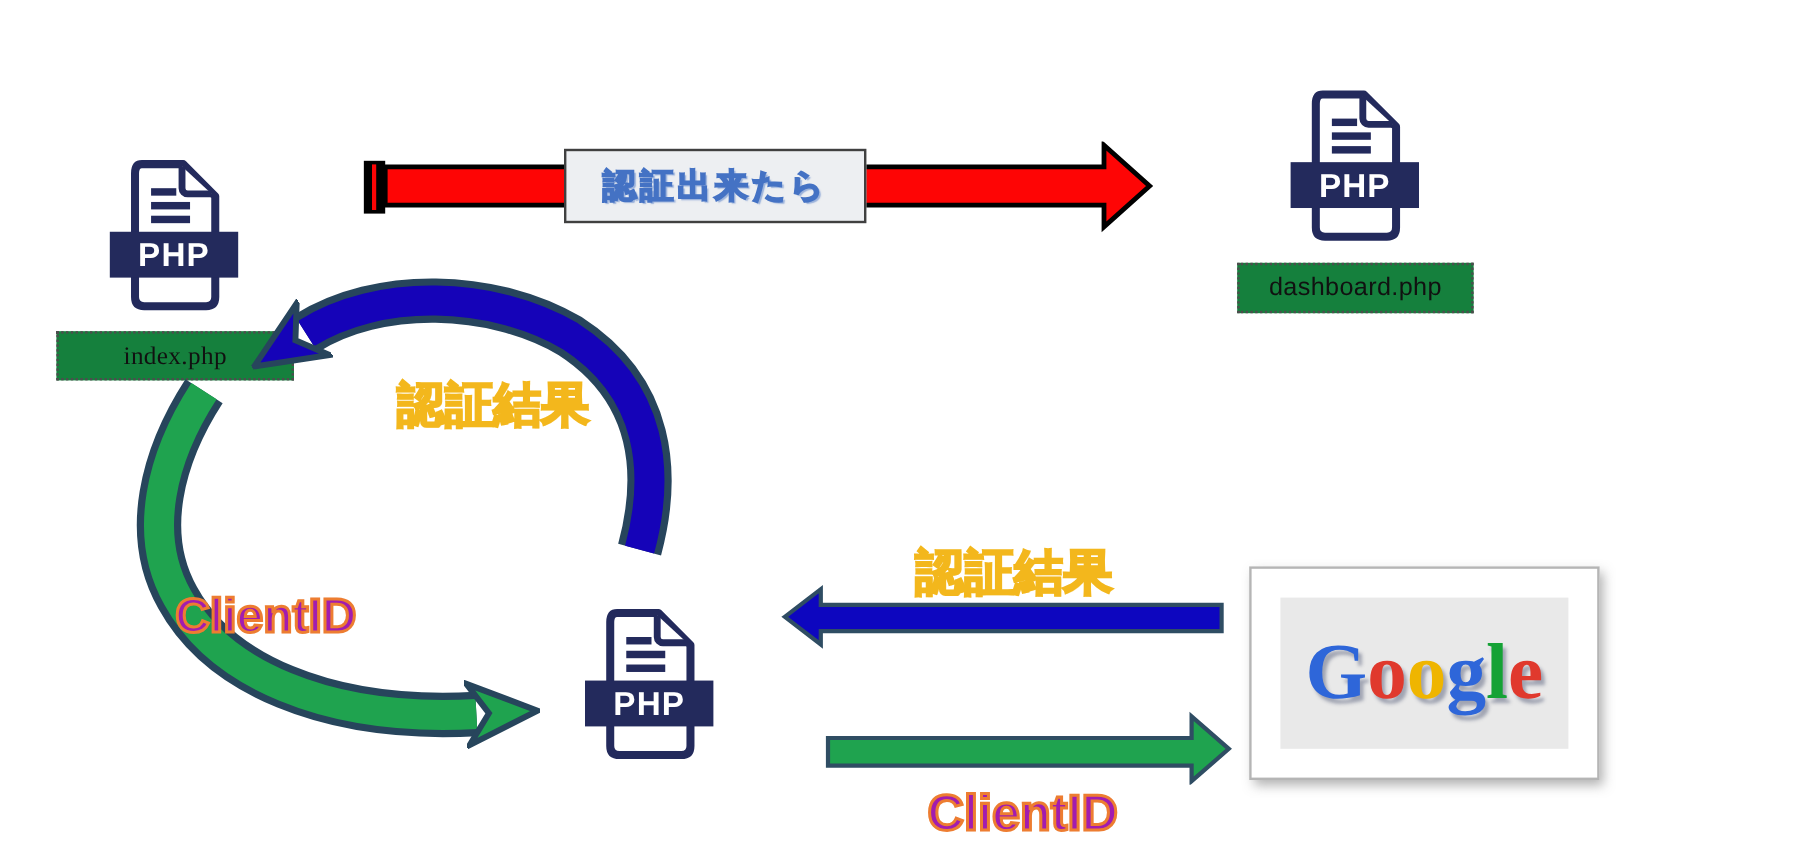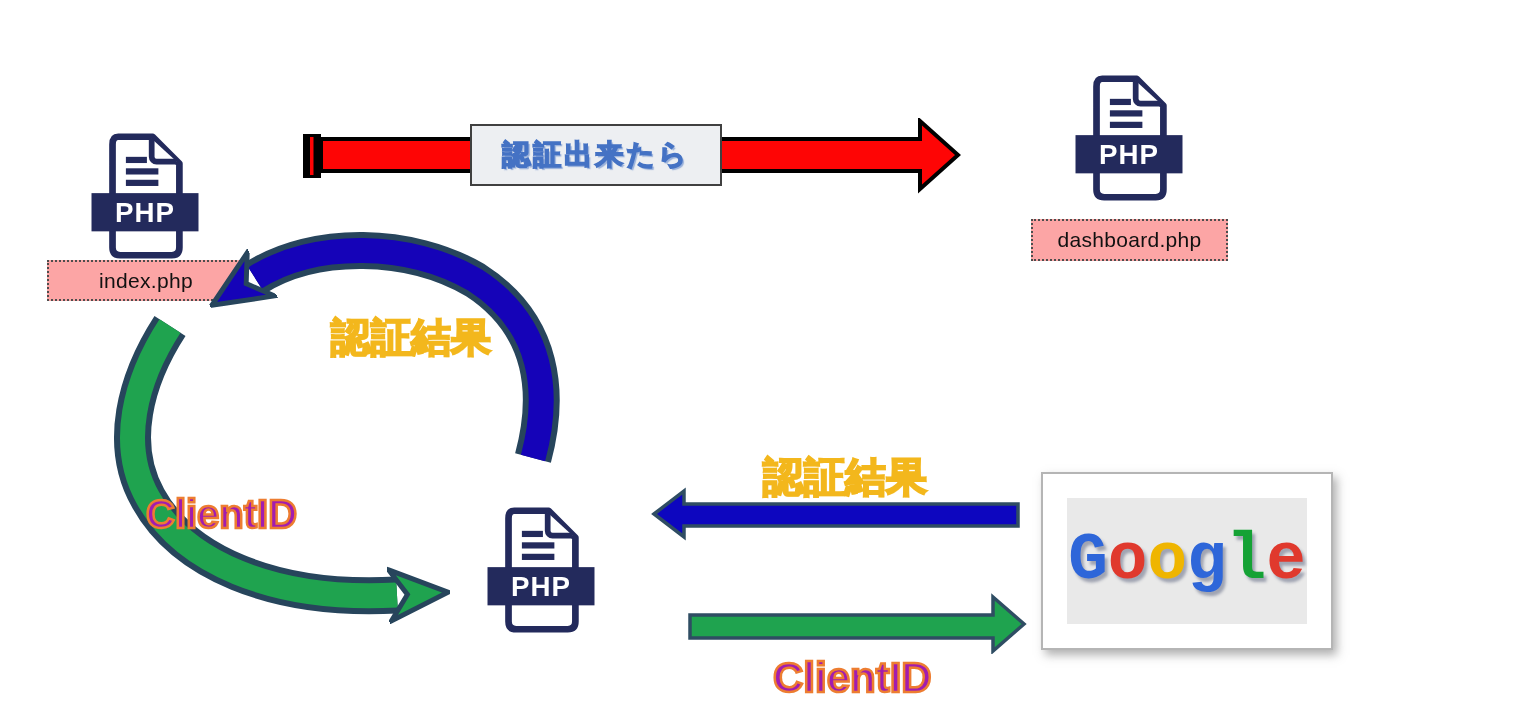--- a/index.html
+++ b/index.html
@@ -5,21 +5,21 @@
   html,body{margin:0;padding:0;background:#fff;}
   #canvas{
     position:relative;width:1513px;height:721px;background:#ffffff;overflow:hidden;
     font-family:"Liberation Sans","DejaVu Sans",sans-serif;
   }
   
   .php-icon{position:absolute;z-index:1;text-align:center;}
   .php-icon svg{display:block;}
   .php-band-text{font-family:"Liberation Sans","DejaVu Sans",sans-serif;font-weight:bold;fill:#ffffff;}
   .file-label{
-    position:absolute;z-index:1;background:#fca5a5;border:2px dotted #4d4d4d;
+    position:absolute;z-index:1;background:#15803d;border:2px dotted #4d4d4d;
     display:flex;align-items:center;justify-content:center;
     font-size:21px;color:#111;letter-spacing:.3px;
   }
   
   .arrow-layer{position:absolute;z-index:2;}
   
   .wordart{position:absolute;z-index:3;font-weight:bold;white-space:nowrap;margin-top:14px;}
   .wa-yellow{color:#ffdd6e;-webkit-text-stroke:2px #f3b71c;text-shadow:1px 1px 0 rgba(243,183,28,.35);}
   .wa-orange{color:#a21caf;-webkit-text-stroke:2.5px #ed7d31;}
   
@@ -33,42 +33,42 @@
   
   .google-box{
     position:absolute;z-index:1;background:#ffffff;border:2px solid #b5b5b5;
     box-shadow:4px 5px 9px rgba(100,100,100,.5);
   }
   .google-inner{
     position:absolute;inset:24px;background:#e9e9e9;
     display:flex;align-items:center;justify-content:center;
   }
   .google-logo{
-    font-family:Liberation Mono, monospace;font-weight:bold;
+    font-family:Liberation Serif, serif;font-weight:bold;
     font-size:66px;line-height:1;white-space:nowrap;
     text-shadow:3px 4px 3px rgba(70,80,110,.45);
   }
 </style>
 </head>
 <body>
 
 <div id="canvas">
 
   <div class="php-icon" style="left:90px;top:132px;">
     <svg width="110" height="128" viewBox="0 0 112 134">
       <path d="M28,5 H64 L92,33 V121 Q92,129 84,129 H30 Q22,129 22,121 V13 Q22,5 28,5 Z" fill="#ffffff" stroke="#232a5c" stroke-width="7" stroke-linejoin="round"></path>
       <path d="M63,7 v19 a5,5 0 0 0 5,5 h21" fill="#ffffff" stroke="#232a5c" stroke-width="6"></path>
       <rect x="36" y="26" width="22" height="6.5" fill="#232a5c"></rect>
       <rect x="36" y="38" width="34" height="6.5" fill="#232a5c"></rect>
       <rect x="36" y="50" width="34" height="6.5" fill="#232a5c"></rect>
       <rect x="0" y="64" width="112" height="40" fill="#232a5c"></rect>
       <text class="php-band-text" x="56" y="94" font-size="29" text-anchor="middle" letter-spacing="1">PHP</text>
     </svg>
   </div>
-  <div class="file-label" style="left:47px;top:260px;width:194px;height:37px;">
+  <div class="file-label" style="left:47px;top:276px;width:194px;height:37px;font-family:Liberation Serif, serif;">
     <span>index.php</span>
   </div>
 
   <div class="php-icon" style="left:1074px;top:74px;">
     <svg width="110" height="128" viewBox="0 0 112 134">
       <path d="M28,5 H64 L92,33 V121 Q92,129 84,129 H30 Q22,129 22,121 V13 Q22,5 28,5 Z" fill="#ffffff" stroke="#232a5c" stroke-width="7" stroke-linejoin="round"></path>
       <path d="M63,7 v19 a5,5 0 0 0 5,5 h21" fill="#ffffff" stroke="#232a5c" stroke-width="6"></path>
       <rect x="36" y="26" width="22" height="6.5" fill="#232a5c"></rect>
       <rect x="36" y="38" width="34" height="6.5" fill="#232a5c"></rect>
       <rect x="36" y="50" width="34" height="6.5" fill="#232a5c"></rect>

